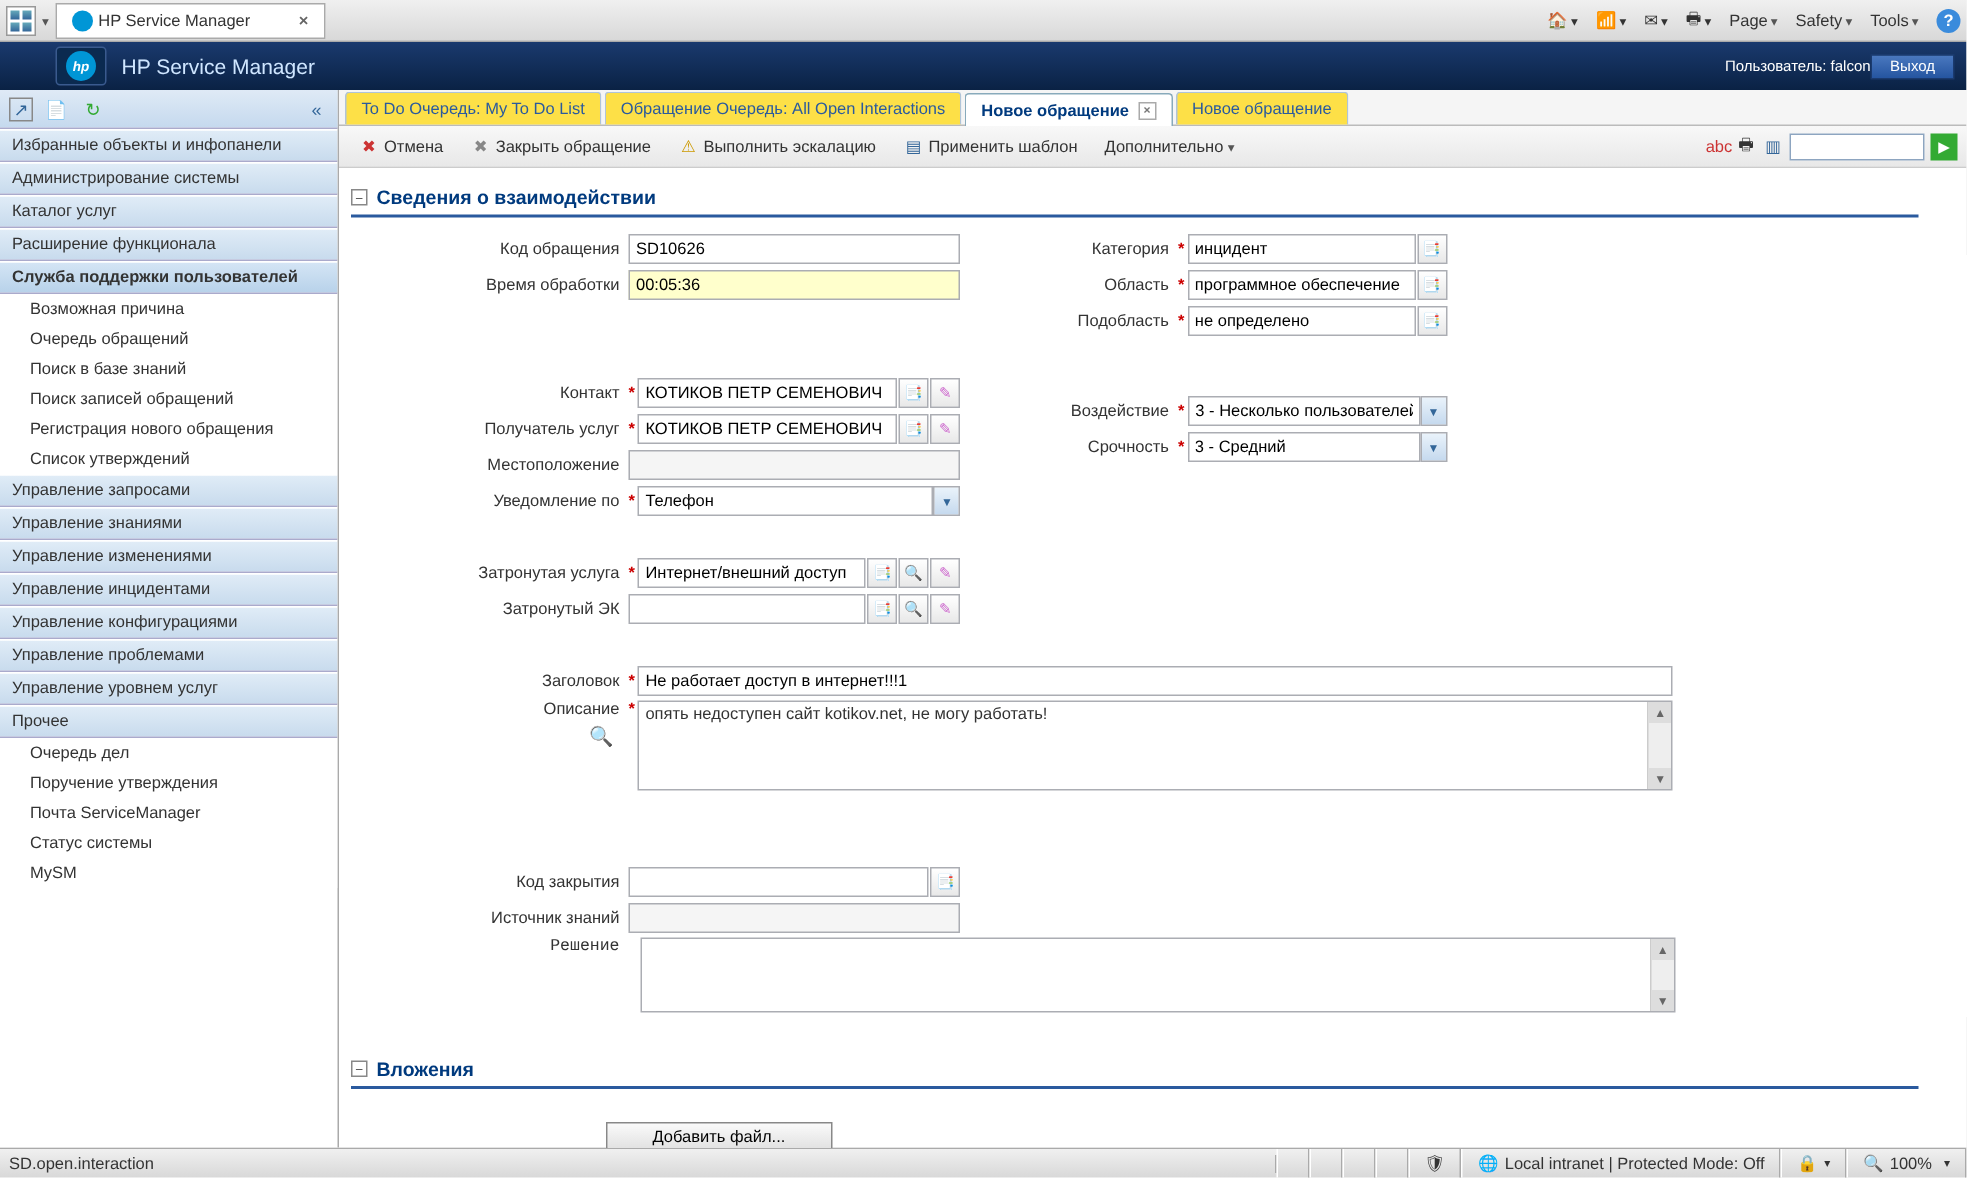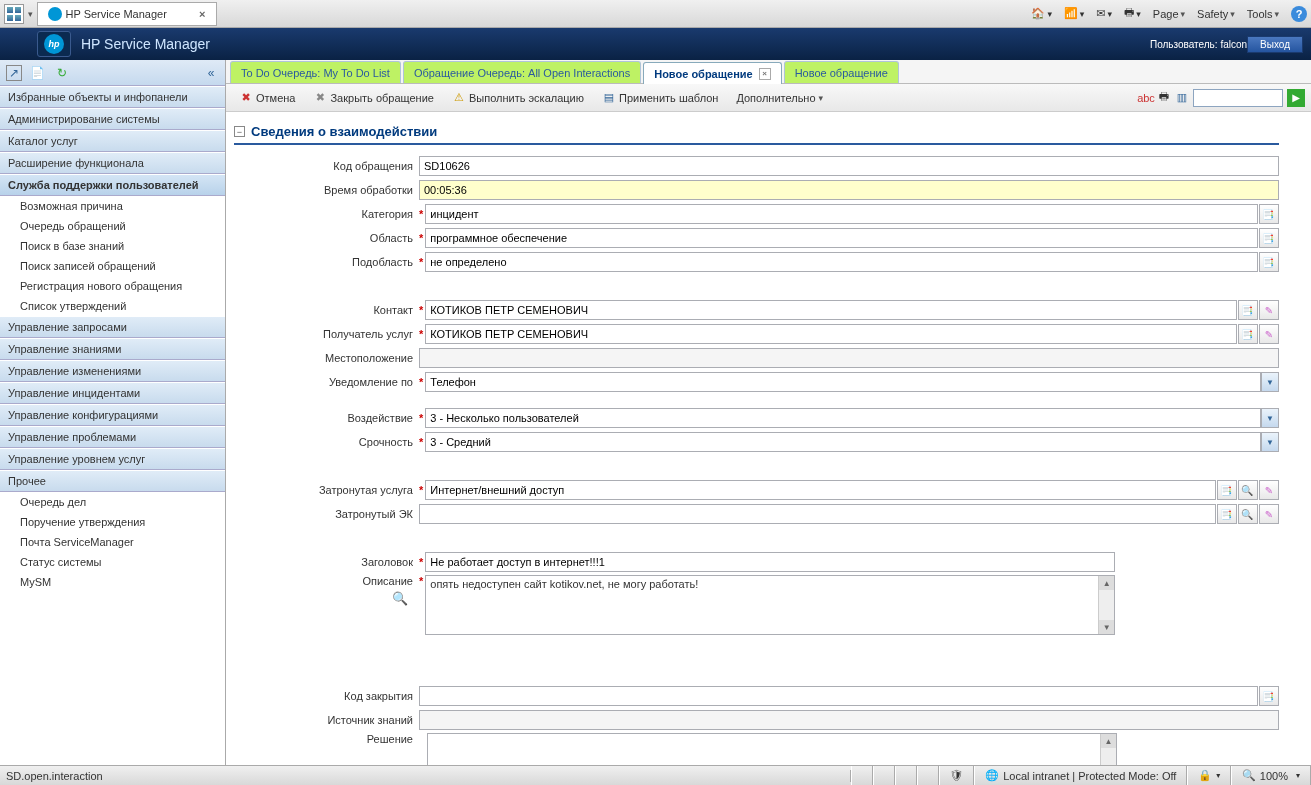--- a/index.html
+++ b/index.html
@@ -36,41 +36,41 @@
 .side-toolbar .icon { width: 16px; height: 16px; display: inline-flex; align-items: center; justify-content: center; font-size: 12px; }
 .side-toolbar .collapse { margin-left: auto; color: #369; }
 .nav-list { overflow-y: auto; }
 .nav-section { background: linear-gradient(#e0ecf7, #c8dbed); border-top: 1px solid #fff; border-bottom: 1px solid #aac; padding: 4px 8px; font-size: 11px; color: #333; cursor: pointer; }
 .nav-section.selected { background: linear-gradient(#d4e5f5, #b8d2ea); font-weight: bold; }
 .nav-child { padding: 4px 8px 4px 20px; font-size: 11px; color: #333; background: #fff; cursor: pointer; }
 
 
 .content { flex: 1; display: flex; flex-direction: column; background: #fff; position: relative; }
 .tabs-row { height: 24px; background: #f5f5f5; display: flex; align-items: flex-end; padding: 0 4px; border-bottom: 1px solid #bbb; }
-.tab { height: 22px; border: 1px solid #b0c4d8; border-bottom: none; padding: 0 10px; display: flex; align-items: center; font-size: 11px; color: #2a5a9e; background: #bef264; margin-right: 2px; border-radius: 3px 3px 0 0; cursor: pointer; }
+.tab { height: 22px; border: 1px solid #b0c4d8; border-bottom: none; padding: 0 10px; display: flex; align-items: center; font-size: 11px; color: #2a5a9e; background: #fde047; margin-right: 2px; border-radius: 3px 3px 0 0; cursor: pointer; }
 .tab.active { background: #fff; color: #003a7e; font-weight: bold; border-color: #8ab; position: relative; top: 1px; }
 .tab .tab-close { margin-left: 6px; width: 12px; height: 12px; border: 1px solid #aaa; font-size: 8px; display: flex; align-items: center; justify-content: center; color: #777; }
 
 .action-bar { height: 28px; background: linear-gradient(#f8f8f8, #e8e8e8); border-bottom: 1px solid #ccc; display: flex; align-items: center; padding: 0 6px; gap: 4px; }
 .act-btn { display: flex; align-items: center; gap: 3px; padding: 2px 6px; font-size: 11px; color: #333; cursor: pointer; border: 1px solid transparent; }
 .act-icon { width: 14px; height: 14px; display: inline-flex; align-items: center; justify-content: center; font-size: 11px; }
 .action-right { margin-left: auto; display: flex; align-items: center; gap: 4px; }
 .search-box { width: 90px; height: 18px; border: 1px solid #8da5c0; background: #fff; }
 .go-btn { width: 18px; height: 18px; background: #3a3; display: flex; align-items: center; justify-content: center; color: #fff; font-size: 10px; }
 
 .form-scroll { flex: 1; overflow-y: auto; padding: 8px 32px 8px 8px; position: relative; }
 .form-scroll::-webkit-scrollbar { width: 16px; }
 .form-scroll::-webkit-scrollbar-track { background: #eee; }
 .form-scroll::-webkit-scrollbar-thumb { background: #ccc; border: 1px solid #aaa; }
 
 .section-hdr { display: flex; align-items: center; gap: 6px; padding: 4px 0; border-bottom: 2px solid #2a5a9e; margin-bottom: 10px; }
 .collapse-box { width: 11px; height: 11px; border: 1px solid #888; background: #fff; display: flex; align-items: center; justify-content: center; font-size: 9px; color: #555; }
 .section-title { font-size: 13px; font-weight: bold; color: #003a7e; }
 
-.form-grid { display: grid; grid-template-columns: 1fr; gap: 0 20px; padding-left: 60px; }
+.form-grid { display: grid; grid-template-columns: 1fr 1fr 1fr 1fr; gap: 0 20px; padding-left: 60px; }
 .form-row { display: flex; align-items: center; margin-bottom: 2px; min-height: 22px; }
 .form-row.full { grid-column: 1 / -1; }
 .fld-label { width: 125px; text-align: right; padding-right: 6px; font-size: 11px; color: #333; }
 .req { color: #c00; font-weight: bold; margin-right: 2px; }
 .fld-input { flex: 1; height: 20px; border: 1px solid #abadb3; padding: 0 4px; font-size: 11px; background: #fff; min-width: 0; }
 .fld-input.yellow { background: #ffffcc; }
 .fld-input.readonly { background: #f5f5f5; }
 .fld-textarea { flex: 1; border: 1px solid #abadb3; padding: 2px 4px; font-size: 11px; resize: none; position: relative; }
 .textarea-scroll { position: absolute; right: 0; top: 0; bottom: 0; width: 16px; background: #eee; border-left: 1px solid #ccc; display: flex; flex-direction: column; justify-content: space-between; }
 .textarea-scroll span { height: 14px; display: flex; align-items: center; justify-content: center; background: #ddd; font-size: 8px; color: #666; }
@@ -360,21 +360,21 @@
               </div>
           </div>
           <div class="form-row">
             <div class="fld-label">Источник знаний</div>
             <input class="fld-input readonly" style="">
           </div>
         </div>
         <div></div>
 
         <div class="form-row full" style="align-items:flex-start;">
-          <div class="fld-label" style="width:125px;">Решение</div>
+          <div class="fld-label" style="width:125px;font-family:Liberation Mono, monospace;">Решение</div>
           <span style="width:8px;"></span>
           <div class="fld-textarea" style="height:50px;max-width:690px;position:relative;">
             <div class="textarea-scroll">
                 <span>▲</span>
                 <span>▼</span>
               </div>
           </div>
         </div>
       </div>
 

